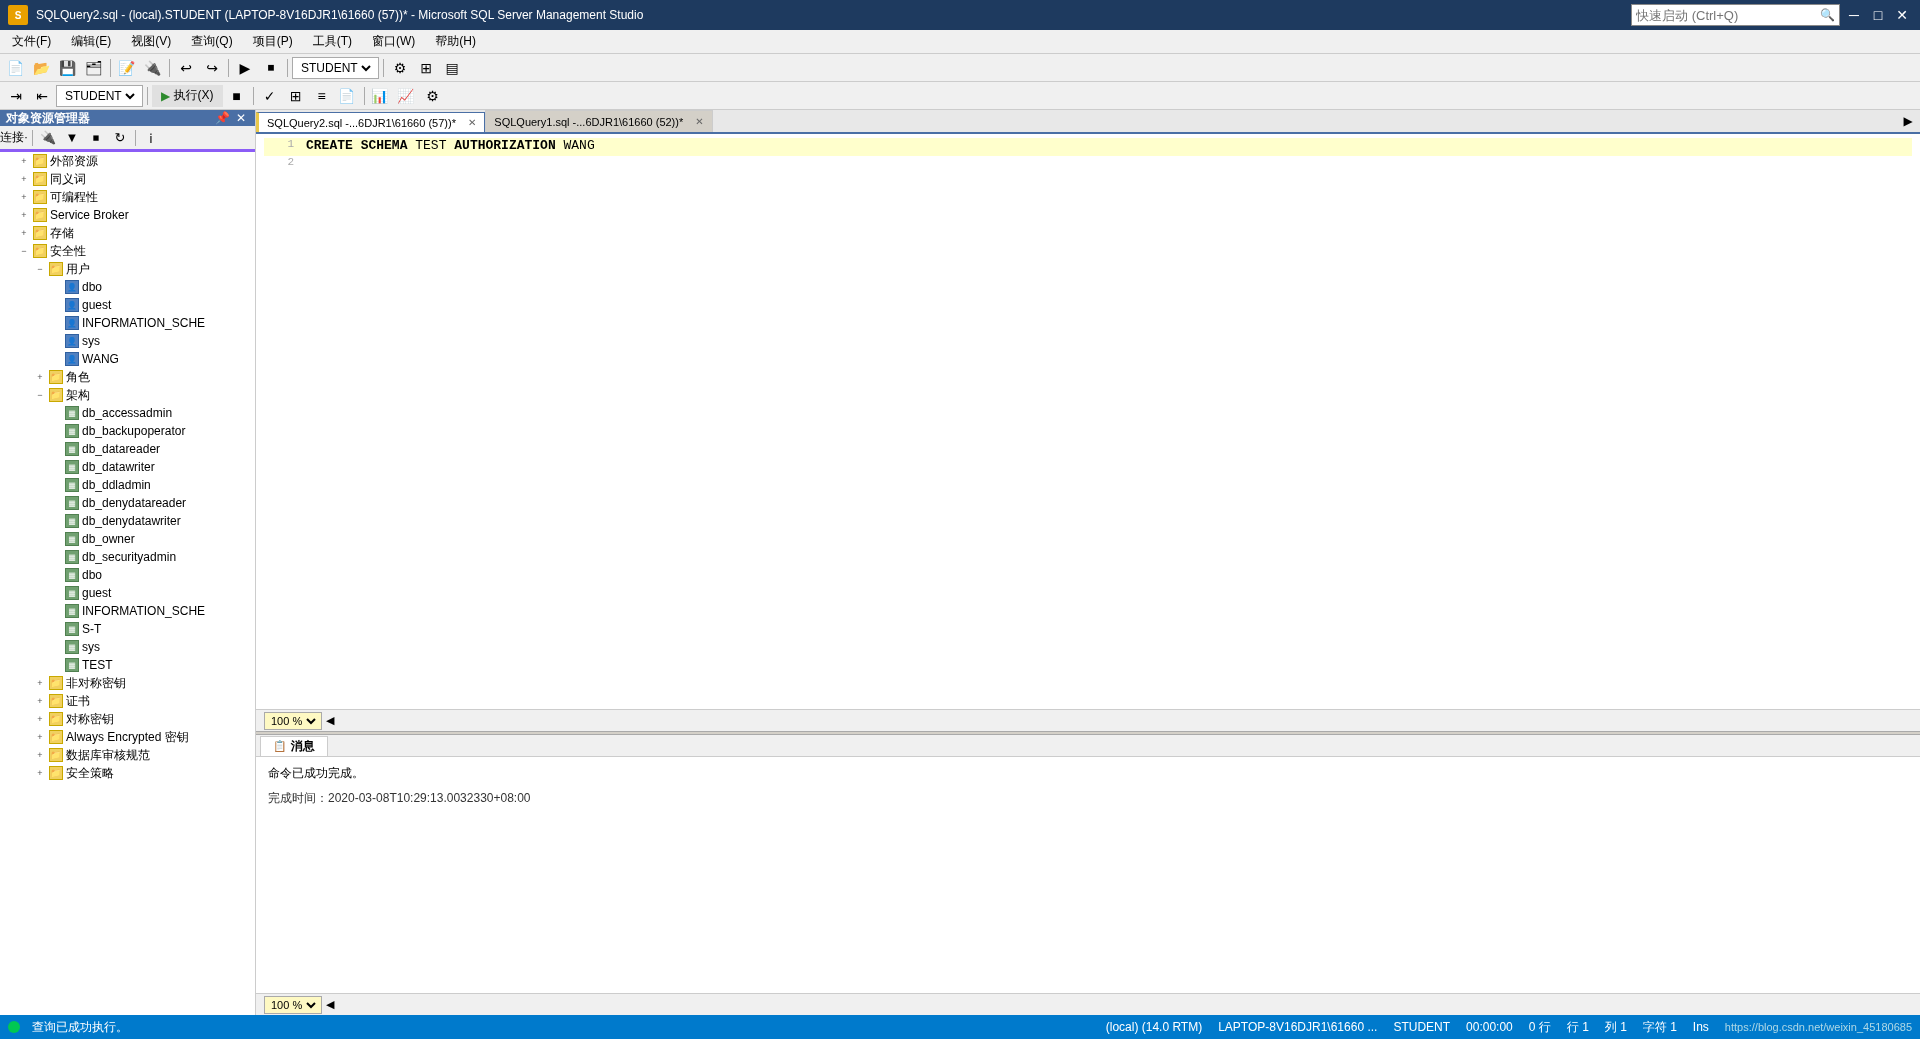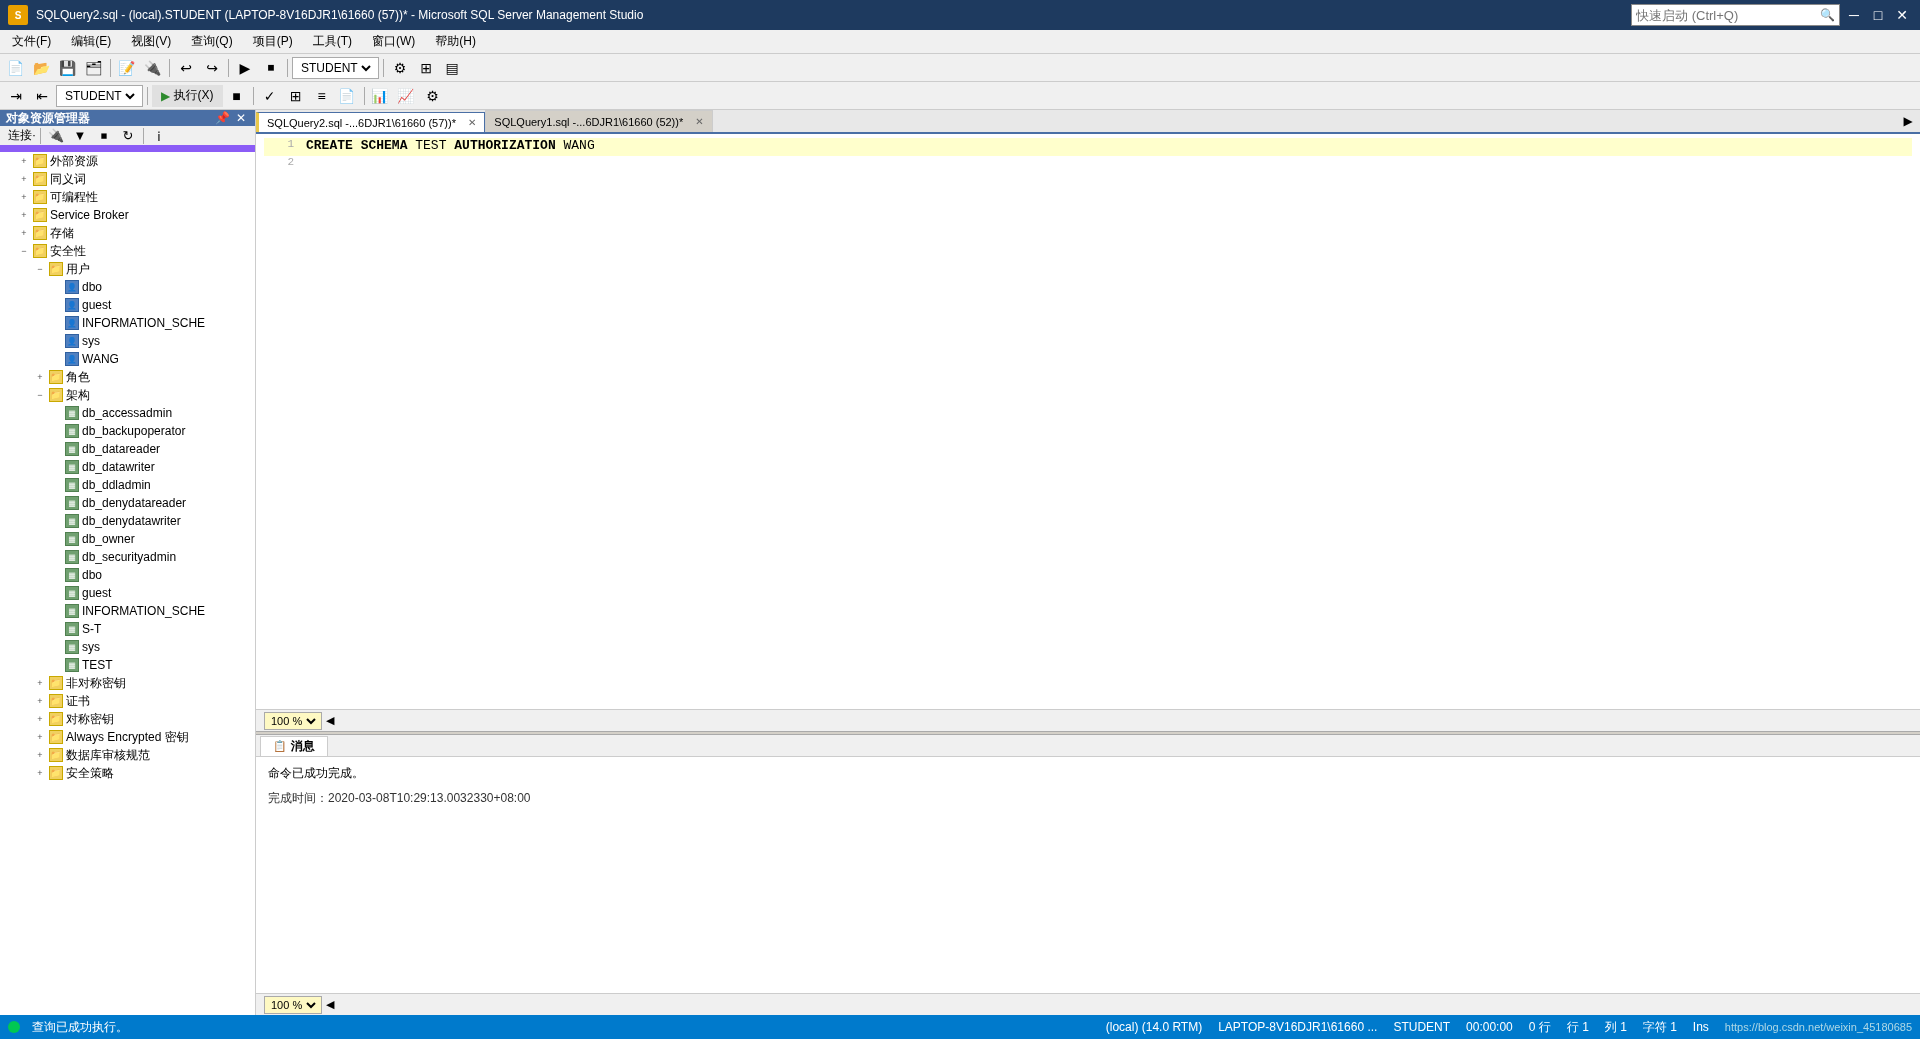--- a/index.html
+++ b/index.html
@@ -90,22 +90,22 @@
     }
     .oe-header-title { font-weight: bold; }
     .oe-header-btns { display: flex; gap: 2px; }
     .oe-header-btn { width: 16px; height: 16px; display: flex; align-items: center; justify-content: center; cursor: pointer; color: white; font-size: 12px; }
 
     .oe-toolbar {
       background: #f0f0f0;
       height: 26px;
       display: flex;
       align-items: center;
-      padding: 0 8px;
-      border-bottom: 7px solid #8b5cf6;
+      padding: 0 0;
+      border-bottom: 3px solid #8b5cf6;
       gap: 2px;
     }
     .oe-tb-btn { width: 22px; height: 20px; display: flex; align-items: center; justify-content: center; cursor: pointer; font-size: 13px; border: 1px solid transparent; }
     .oe-tb-sep { width: 1px; height: 16px; background: #aaa; margin: 0 2px; }
 
     .oe-tree {
       flex: 1;
       overflow-y: auto;
       overflow-x: hidden;
       background: white;

